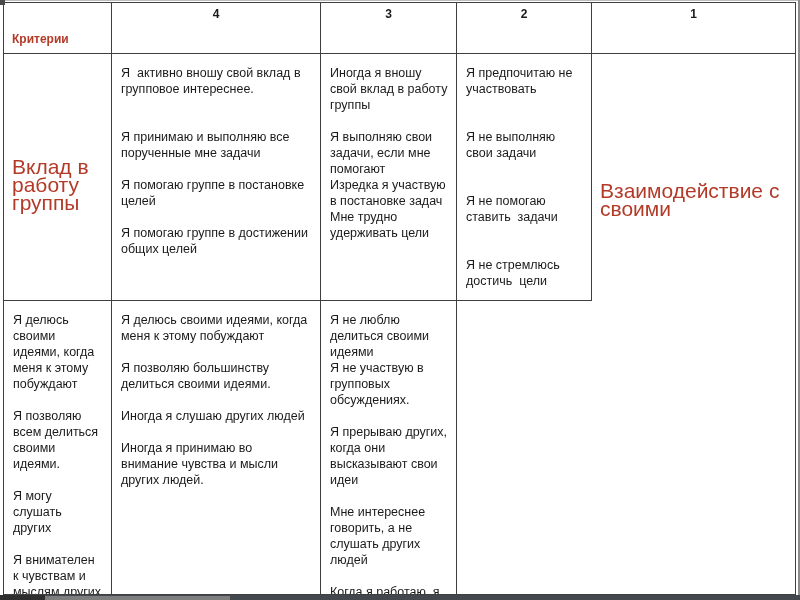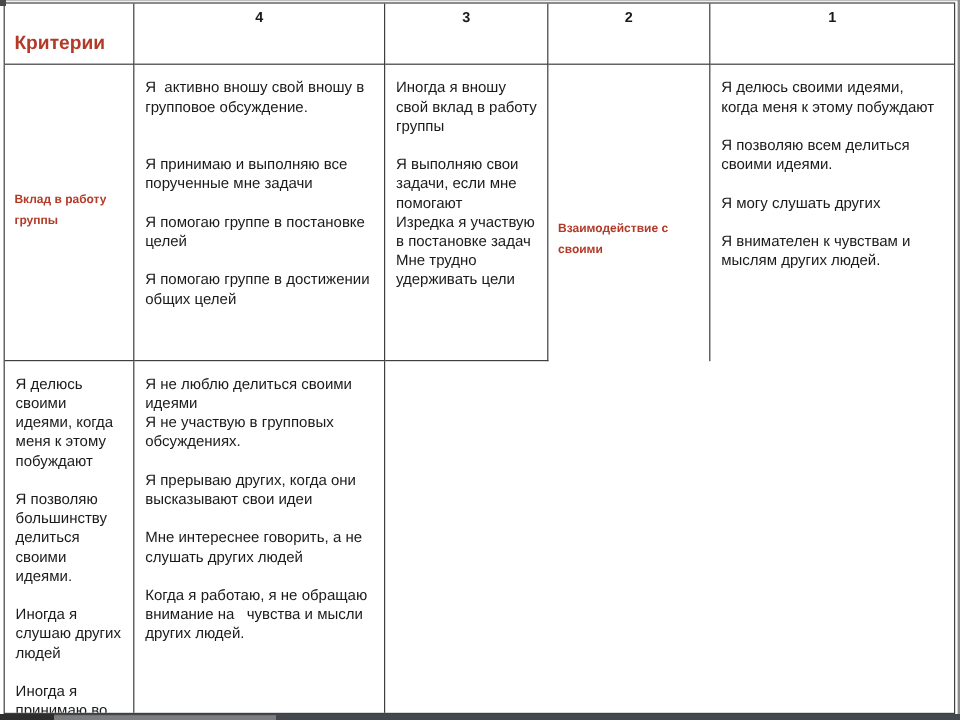--- a/index.html
+++ b/index.html
@@ -38,35 +38,35 @@
     overflow: hidden;
   }
   .cell:nth-child(5n) { border-right: none; }
   .cell.last-row { border-bottom: none; }
 
   .criteria-head {
     display: flex;
     align-items: flex-end;
     padding: 0 6px 7px 8px;
     color: var(--accent, #b43a28);
-    font-size: 16px;
+    font-size: 12px;
     font-weight: bold;
   }
   .score-head {
     text-align: center;
     padding-top: 4px;
     font-size: 12px;
     font-weight: bold;
     color: #1a1a1a;
   }
   .row-label {
     padding: 0 6px 0 8px;
     color: var(--accent, #b43a28);
-    font-size: 10px;
-    font-weight: bold;
+    font-size: 21px;
+    font-weight: normal;
     line-height: 18px;
     overflow-wrap: break-word;
     word-break: break-word;
   }
   .row-label.r1 { padding-top: 104px; }
   .row-label.r2 { padding-top: 128px; }
   .body-cell {
     padding: 11px 8px 8px 9px;
     font-size: 12.5px;
     line-height: 16px;
@@ -81,33 +81,43 @@
 
   <div class="rubric">
 
     <div class="cell criteria-head">Критерии</div>
     <div class="cell score-head">4</div>
     <div class="cell score-head">3</div>
     <div class="cell score-head">2</div>
     <div class="cell score-head">1</div>
 
     <div class="cell row-label r1">Вклад в работу группы</div>
-    <div class="cell body-cell">Я  активно вношу свой вношу в групповое обсуждение.
+    <div class="cell body-cell">Я  активно вношу свой вклад в групповое интереснее.
 
 
 Я принимаю и выполняю все порученные мне задачи
 
 Я помогаю группе в постановке целей
 
 Я помогаю группе в достижении общих целей</div>
     <div class="cell body-cell">Иногда я вношу свой вклад в работу группы
 
 Я выполняю свои задачи, если мне помогают
 Изредка я участвую в постановке задач
 Мне трудно удерживать цели</div>
+    <div class="cell body-cell">Я предпочитаю не участвовать
+
+
+Я не выполняю свои задачи
+
+
+Я не помогаю ставить  задачи
+
+
+Я не стремлюсь достичь  цели</div>
 
     <div class="cell row-label r2 last-row">Взаимодействие с своими</div>
     <div class="cell body-cell last-row">Я делюсь своими идеями, когда меня к этому побуждают
 
 Я позволяю всем делиться своими идеями.
 
 Я могу слушать других
 
 Я внимателен к чувствам и мыслям других людей.</div>
     <div class="cell body-cell last-row">Я делюсь своими идеями, когда меня к этому побуждают

